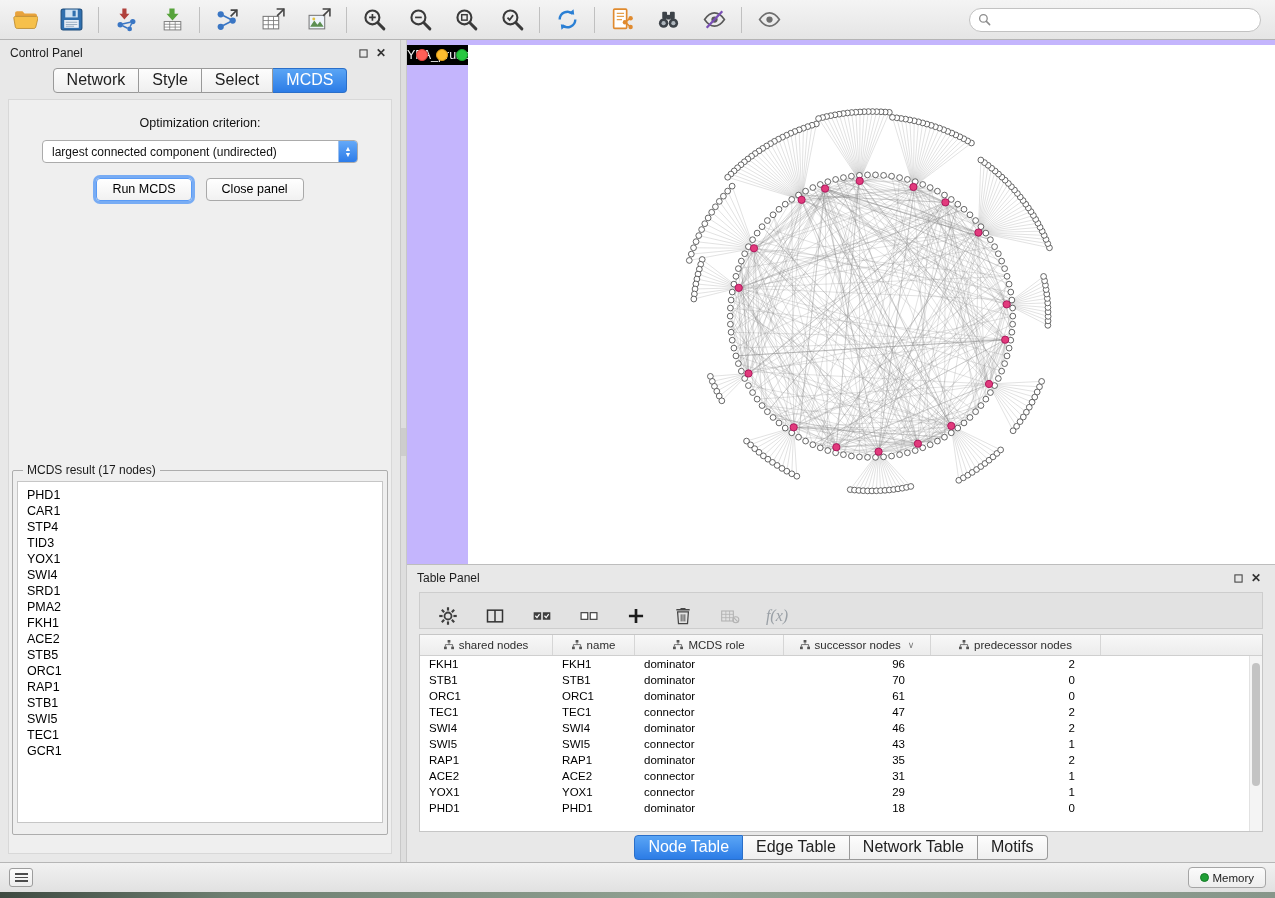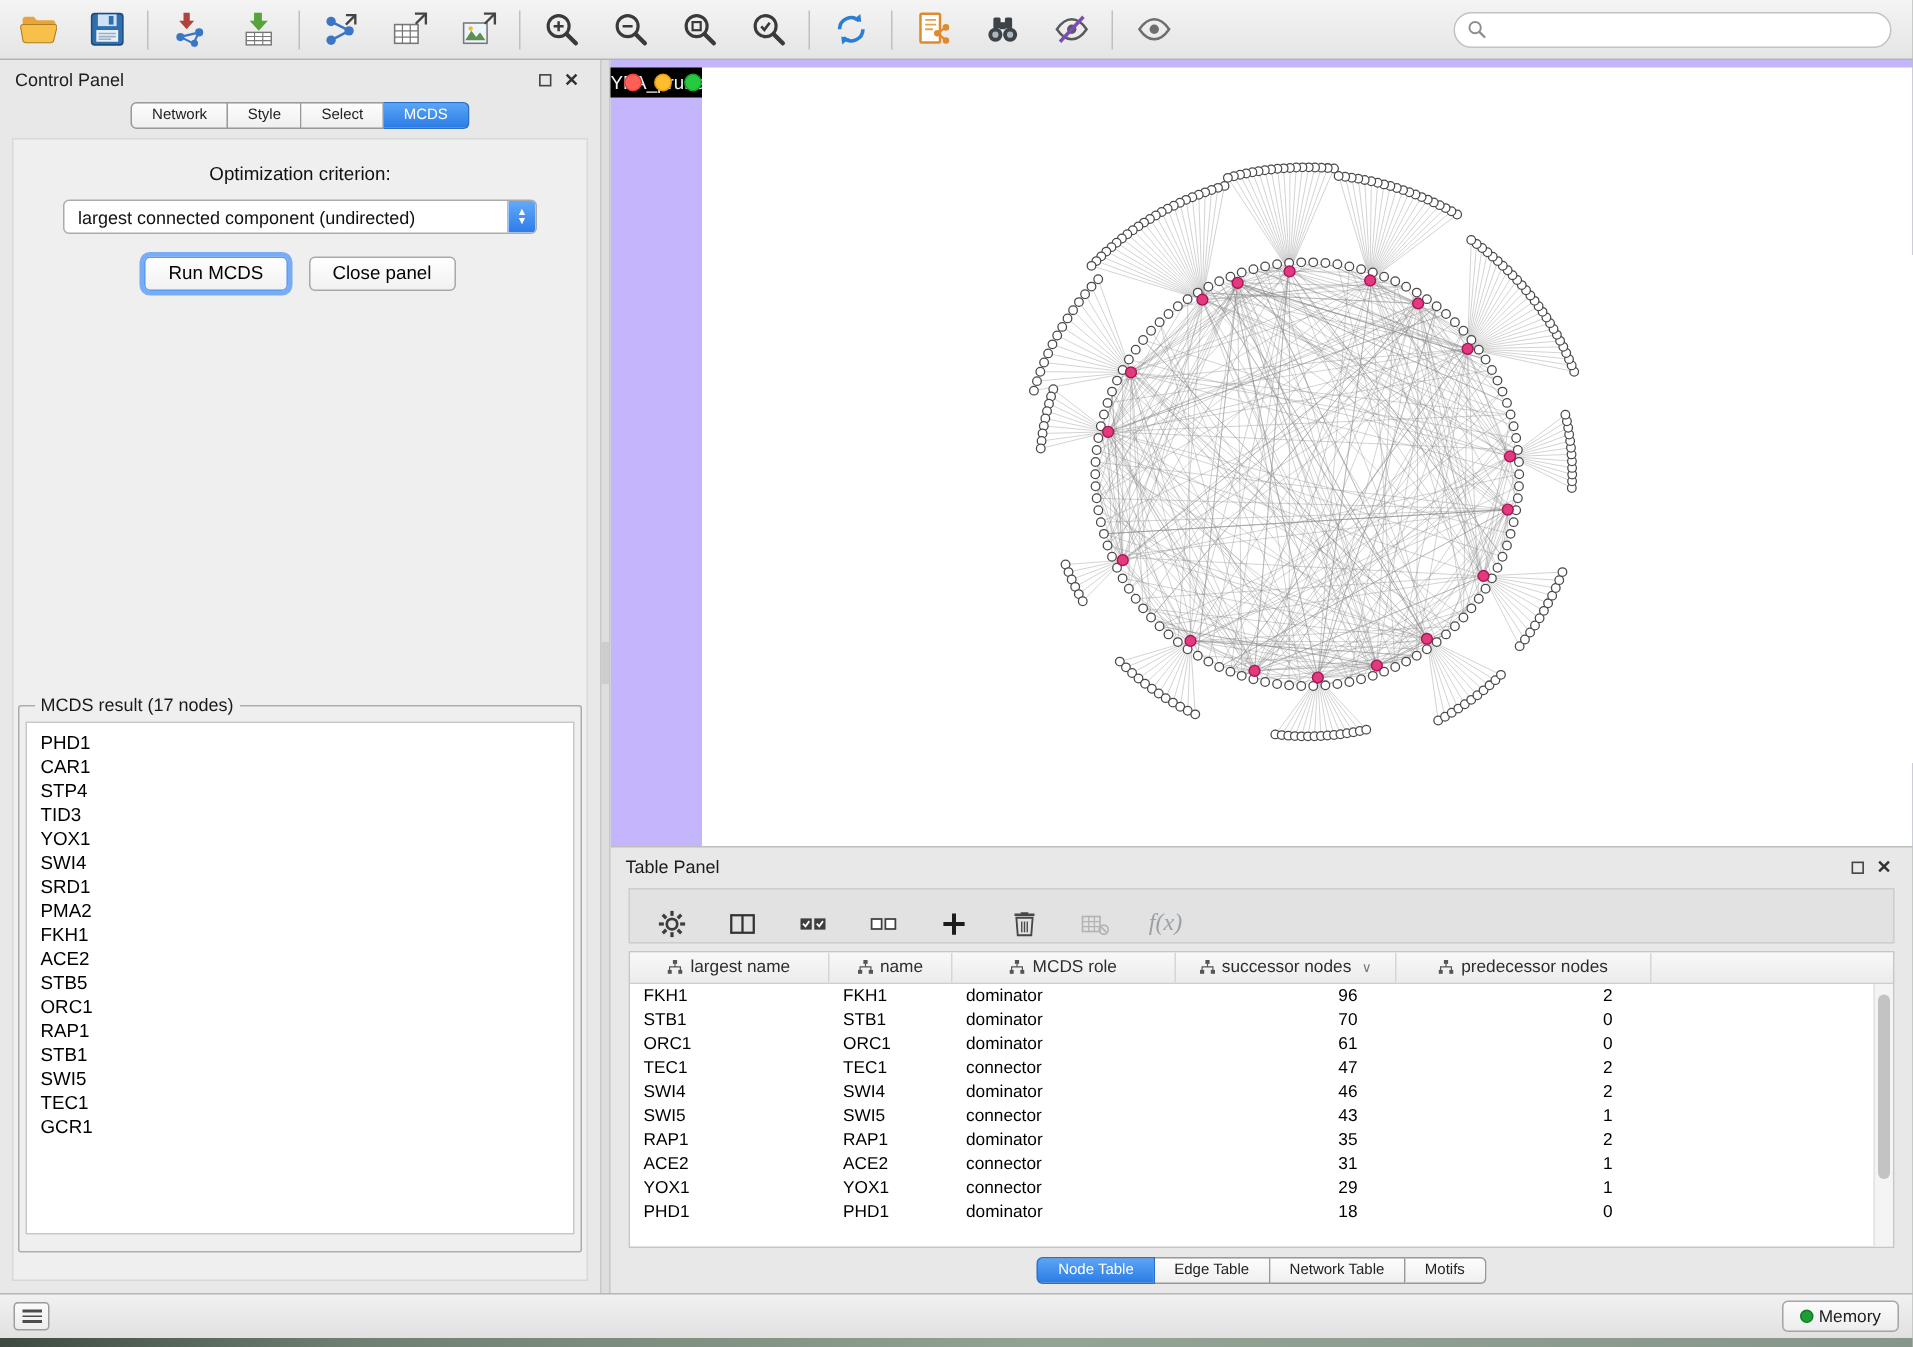--- a/index.html
+++ b/index.html
@@ -24,21 +24,21 @@
 
   
   .control-panel { flex:0 0 400px; width:400px; display:flex; flex-direction:column; background:#e8e8e8; min-height:0; }
   .panel-header { height:26px; display:flex; align-items:center; padding:0 10px; font-size:12px; color:#1c1c1c; }
   .ph-title { flex:1; }
   .ph-btn { width:18px; height:16px; display:flex; align-items:center; justify-content:center; color:#333; cursor:pointer; }
   .ph-btn svg { width:9px; height:9px; }
   .ph-close { font-weight:bold; font-size:12px; }
 
   .seg-bar { display:flex; justify-content:center; margin:2px 0 6px; }
-  .seg { border:1px solid #999; border-left:none; padding:2px 13px 3px; background:linear-gradient(#fdfdfd,#efefef); font-size:10px; color:#222; cursor:pointer; white-space:nowrap; }
+  .seg { border:1px solid #999; border-left:none; padding:2px 13px 3px; background:linear-gradient(#fdfdfd,#efefef); font-size:16px; color:#222; cursor:pointer; white-space:nowrap; }
   .seg:first-child { border-left:1px solid #999; border-radius:4px 0 0 4px; }
   .seg:last-child { border-radius:0 4px 4px 0; }
   .seg.active { background:linear-gradient(#5aa5f5,#2c7ce6); color:#fff; border-color:#2a6fc9; }
 
   .cp-content { flex:1; margin:0 8px 8px; background:#efefef; border:1px solid #d8d8d8; display:flex; flex-direction:column; align-items:center; padding-top:16px; min-height:0; }
   .opt-label { font-size:12.5px; margin-bottom:10px; }
   .combo { width:316px; height:23px; background:#fff; border:1px solid #ababab; border-radius:4px; display:flex; align-items:center; cursor:pointer; overflow:hidden; }
   .combo-text { flex:1; padding-left:9px; font-size:12px; white-space:nowrap; }
   .combo-btn { width:19px; height:100%; background:linear-gradient(#64a9f8,#2d7ce9); display:flex; flex-direction:column; align-items:center; justify-content:center; color:#fff; font-size:7px; line-height:6px; border-left:1px solid #9cc0ef; }
   .btn-row { display:flex; gap:14px; margin-top:15px; }
@@ -717,21 +717,21 @@
           <div class="thead">
               <div class="th c0">
                 <svg viewBox="0 0 10 10">
                   <g fill="#555">
                     <rect x="3.6" y="0" width="2.8" height="2.6"></rect>
                     <rect x="0" y="6.6" width="2.8" height="2.6"></rect>
                     <rect x="7.2" y="6.6" width="2.8" height="2.6"></rect>
                   </g>
                   <path d="M5 2.6v2M1.4 6.6V4.6h7.2v2" stroke="#555" stroke-width=".8" fill="none"></path>
                 </svg>
-                <span>largest name</span>
+                <span>shared nodes</span>
               </div>
               <div class="th c1">
                 <svg viewBox="0 0 10 10">
                   <g fill="#555">
                     <rect x="3.6" y="0" width="2.8" height="2.6"></rect>
                     <rect x="0" y="6.6" width="2.8" height="2.6"></rect>
                     <rect x="7.2" y="6.6" width="2.8" height="2.6"></rect>
                   </g>
                   <path d="M5 2.6v2M1.4 6.6V4.6h7.2v2" stroke="#555" stroke-width=".8" fill="none"></path>
                 </svg>

